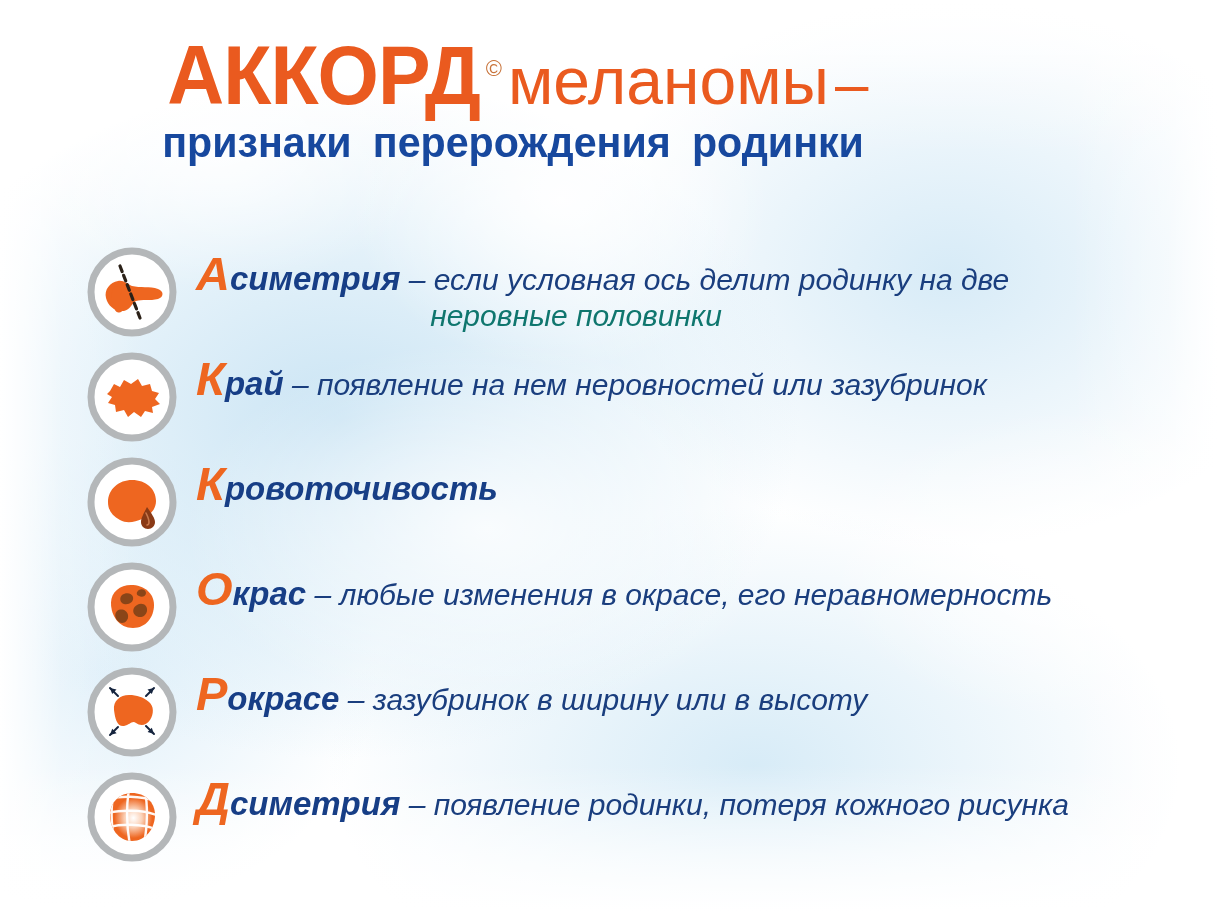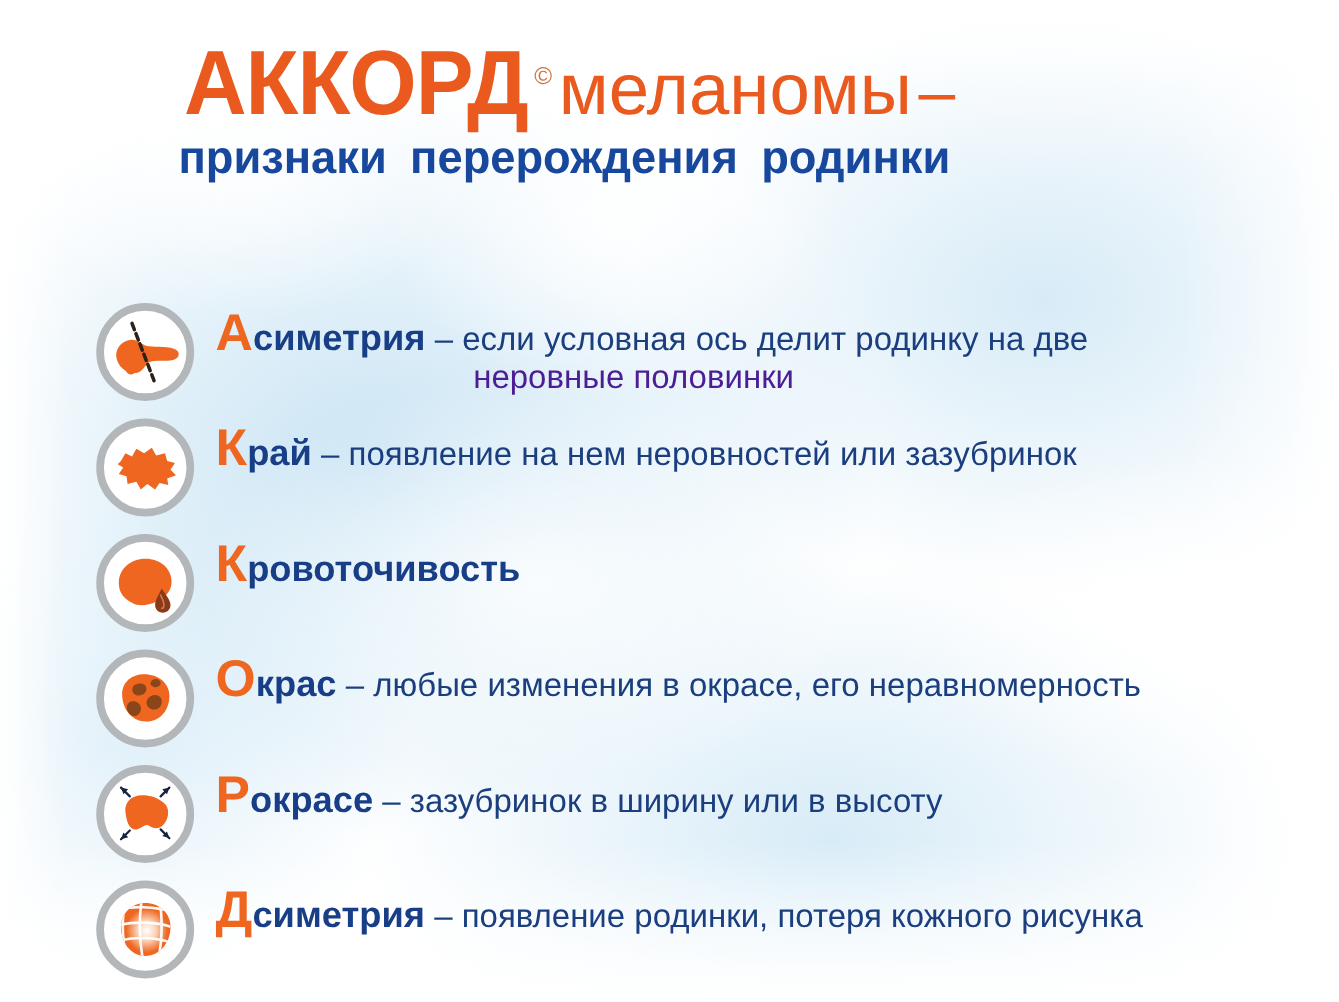--- a/index.html
+++ b/index.html
@@ -111,22 +111,23 @@
     letter-spacing: 0px;
     word-spacing: 10px;
     transform: scaleX(0.98);
     display: inline-block;
   }
 
   
   .rows {
     position: absolute;
     left: 0;
-    top: 272px;
+    top: 244px;
     width: 1217px;
+    font-style: italic;
   }
   .row {
     position: relative;
     height: 105px;
   }
   .icon-wrap {
     position: absolute;
     left: 86px;
     top: 2px;
     width: 92px;
@@ -169,21 +170,21 @@
     letter-spacing: 0px;
   }
   .desc-second {
     display: block;
     text-align: center;
     width: 760px;
     margin-top: 1px;
     font-family: "Liberation Sans Narrow", "Liberation Sans", sans-serif;
     font-weight: 400;
     font-size: 30px;
-    color: #4c1d95;
+    color: #0f766e;
   }
   .hidden-empty:empty { display: none; }
 </style>
 </head>
 <body>
 
 <div id="poster">
 
   <div class="bg-layer bg-cloud-a"></div>
   <div class="bg-layer bg-cloud-b"></div>

